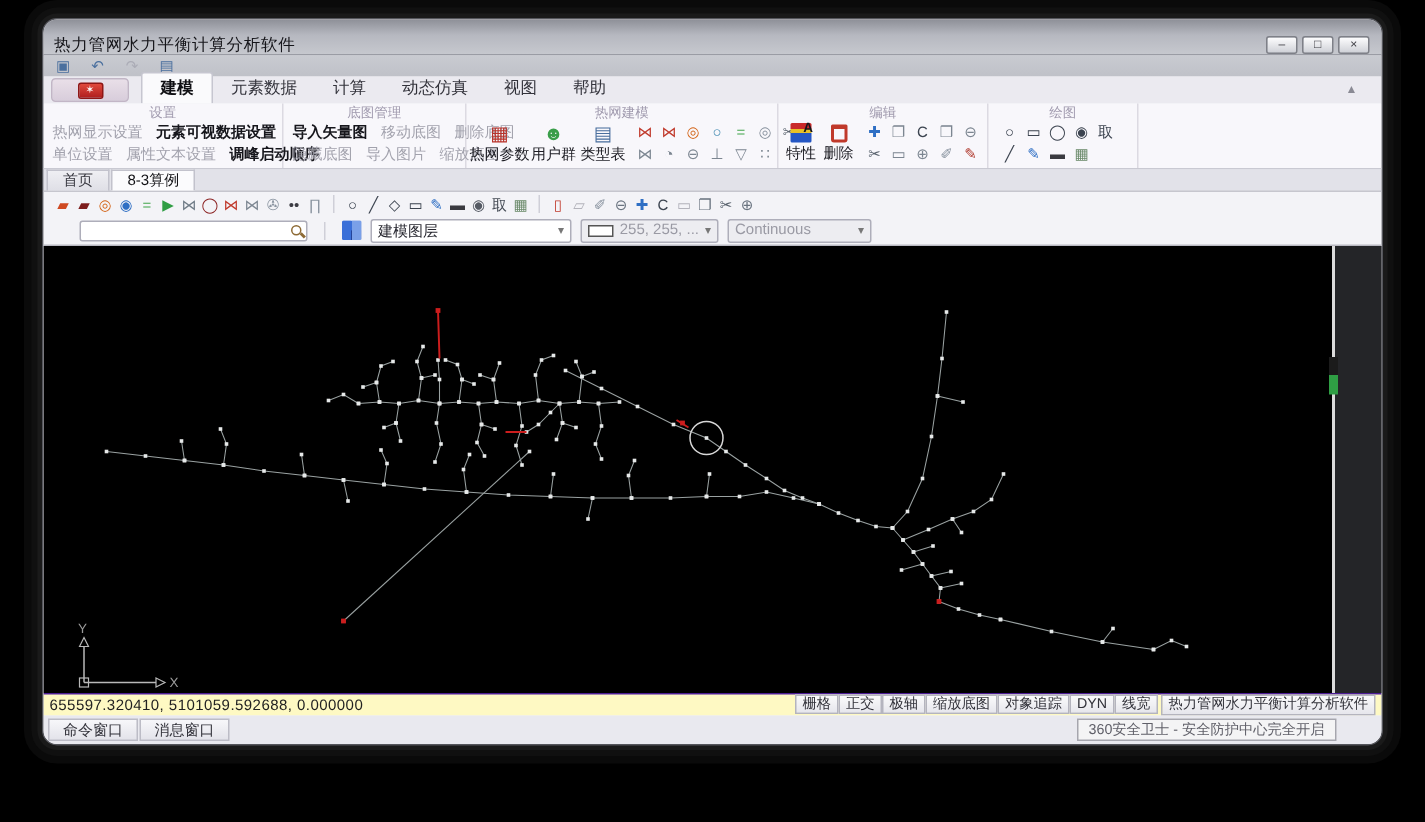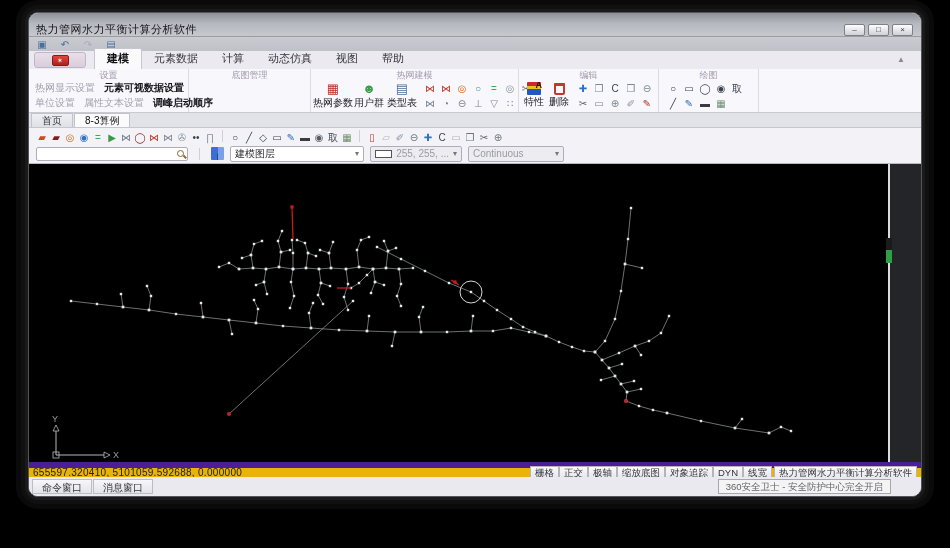--- a/index.html
+++ b/index.html
@@ -56,21 +56,21 @@
   .doctabs { position:absolute; left:0; top:100px; width:100%; height:15px; background:#e2e2e9;
     border-bottom:1px solid #c6c6ce; display:flex; align-items:flex-end; padding-left:2px; }
   .dtab { height:14px; padding:0 10px; font-size:10px; line-height:14px; color:#3a3a42;
     background:linear-gradient(#efeff3,#dfdfe6); border:1px solid #c2c2cc; border-bottom:none; margin-right:1px; }
   .dtab.active { background:#fbfbfd; color:#101014; display:flex; gap:4px; align-items:center;flex-direction:column; }
   .dtab .close { color:#7a7a84; font-size:10px; }
   
   .tb1 { position:absolute; left:0; top:115px; width:100%; height:16px; background:#f3f3f7;
     display:flex; align-items:center; padding-left:6px; }
   .tb2 { position:absolute; left:0; top:131px; width:100%; height:20px; background:#f3f3f7;
-    border-bottom:1px solid #b9b9c2; display:flex; align-items:center; padding-left:7px; gap:6px; }
+    border-bottom:1px solid #b9b9c2; display:flex; align-items:center; padding-left:24px; gap:6px; }
   .vsep { width:1px; height:12px; background:#cfcfd8; margin:0 5px; }
   .searchbox { width:152px; height:14px; background:#fff; border:1px solid #aeaeba; border-radius:2px;
     position:relative; }
   .searchbox input { width:130px; height:12px; border:none; outline:none; font-size:10px; padding-left:3px; background:transparent; }
   .mag { position:absolute; right:3px; top:2px; width:7px; height:7px; border:1.5px solid #8d6a35; border-radius:50%; }
   .mag::after { content:""; position:absolute; left:5px; top:5px; width:4px; height:1.5px; background:#8d6a35;
     transform:rotate(45deg); }
   .grid-icon { width:13px; height:13px; background:
     linear-gradient(90deg,#3a6fd8 0 6px,transparent 6px 7px,#7aa0e8 7px 13px),
     linear-gradient(#3a6fd8 0 6px,#23449a 7px 13px); border-radius:1px; }
@@ -79,22 +79,22 @@
   .dd .arrow { margin-left:auto; color:#777; font-size:8px; }
   .dd.disabled { background:#ededf1; color:#9a9aa4; }
   .swatch { width:18px; height:8px; background:#fff; border:1px solid #555; }
   
   .canvas { position:absolute; left:0; top:151px; width:100%; height:298px; background:#000; }
   .side-strip { position:absolute; right:0; top:0; width:33px; height:100%; background:#242528;
     border-left:2px solid #dcdcdc; }
   .green-mark { position:absolute; right:29px; top:86px; width:6px; height:13px; background:#2f9e44;
     box-shadow:0 -12px 0 0 #1b1b1b; }
   
-  .statusbar { position:absolute; left:0; top:449px; width:100%; height:15px; background:#eab308;
-    border-top:6px solid #4c1d95; display:flex; align-items:center; padding:0 4px; font-size:10px; color:#222; }
+  .statusbar { position:absolute; left:0; top:449px; width:100%; height:15px; background:#fef9c3;
+    border-top:1px solid #4c1d95; display:flex; align-items:center; padding:0 4px; font-size:10px; color:#222; }
   .coords { letter-spacing:.3px; }
   .pills { margin-left:auto; display:flex; gap:2px; align-items:center; }
   .pill { border:1px solid #b4b4be; background:linear-gradient(#fafafb,#e6e6ec); padding:0 4px;
     font-size:9.5px; line-height:12px; color:#33333b; }
   
   .bottombar { position:absolute; left:0; top:464px; width:100%; height:21px; background:#e9e9ef; }
   .btab { position:absolute; top:2px; height:15px; padding:0 9px; font-size:10px; line-height:15px; color:#33333b;
     background:linear-gradient(#f7f7fa,#e3e3ea); border:1px solid #bcbcc6; }
   .btab1 { left:3px; } .btab2 { left:64px; }
   .notify { position:absolute; right:30px; top:2px; height:15px; padding:0 7px; font-size:9.5px; line-height:14px;
@@ -145,20 +145,32 @@
         <div class="rg-row">
           <span>单位设置</span>
           <span>属性文本设置</span>
           <span class="strong">调峰启动顺序</span>
         </div>
       </div>
     </div>
 
     <div class="rgroup" style="width:122px">
       <div class="rgroup-title">底图管理</div>
+      <div class="rg-rows">
+        <div class="rg-row">
+          <span class="strong">导入矢量图</span>
+          <span>移动底图</span>
+          <span>删除底图</span>
+        </div>
+        <div class="rg-row">
+          <span>隐藏底图</span>
+          <span>导入图片</span>
+          <span>缩放底图</span>
+        </div>
+      </div>
     </div>
 
     <div class="rgroup" style="width:208px">
       <div class="rgroup-title">热网建模</div>
       <div class="rg-content">
         <div class="bigbtn">
           <span class="bicon" style="color:#b8322a">▦</span>
           <span class="blabel">热网参数</span>
         </div>
         <div class="bigbtn">

